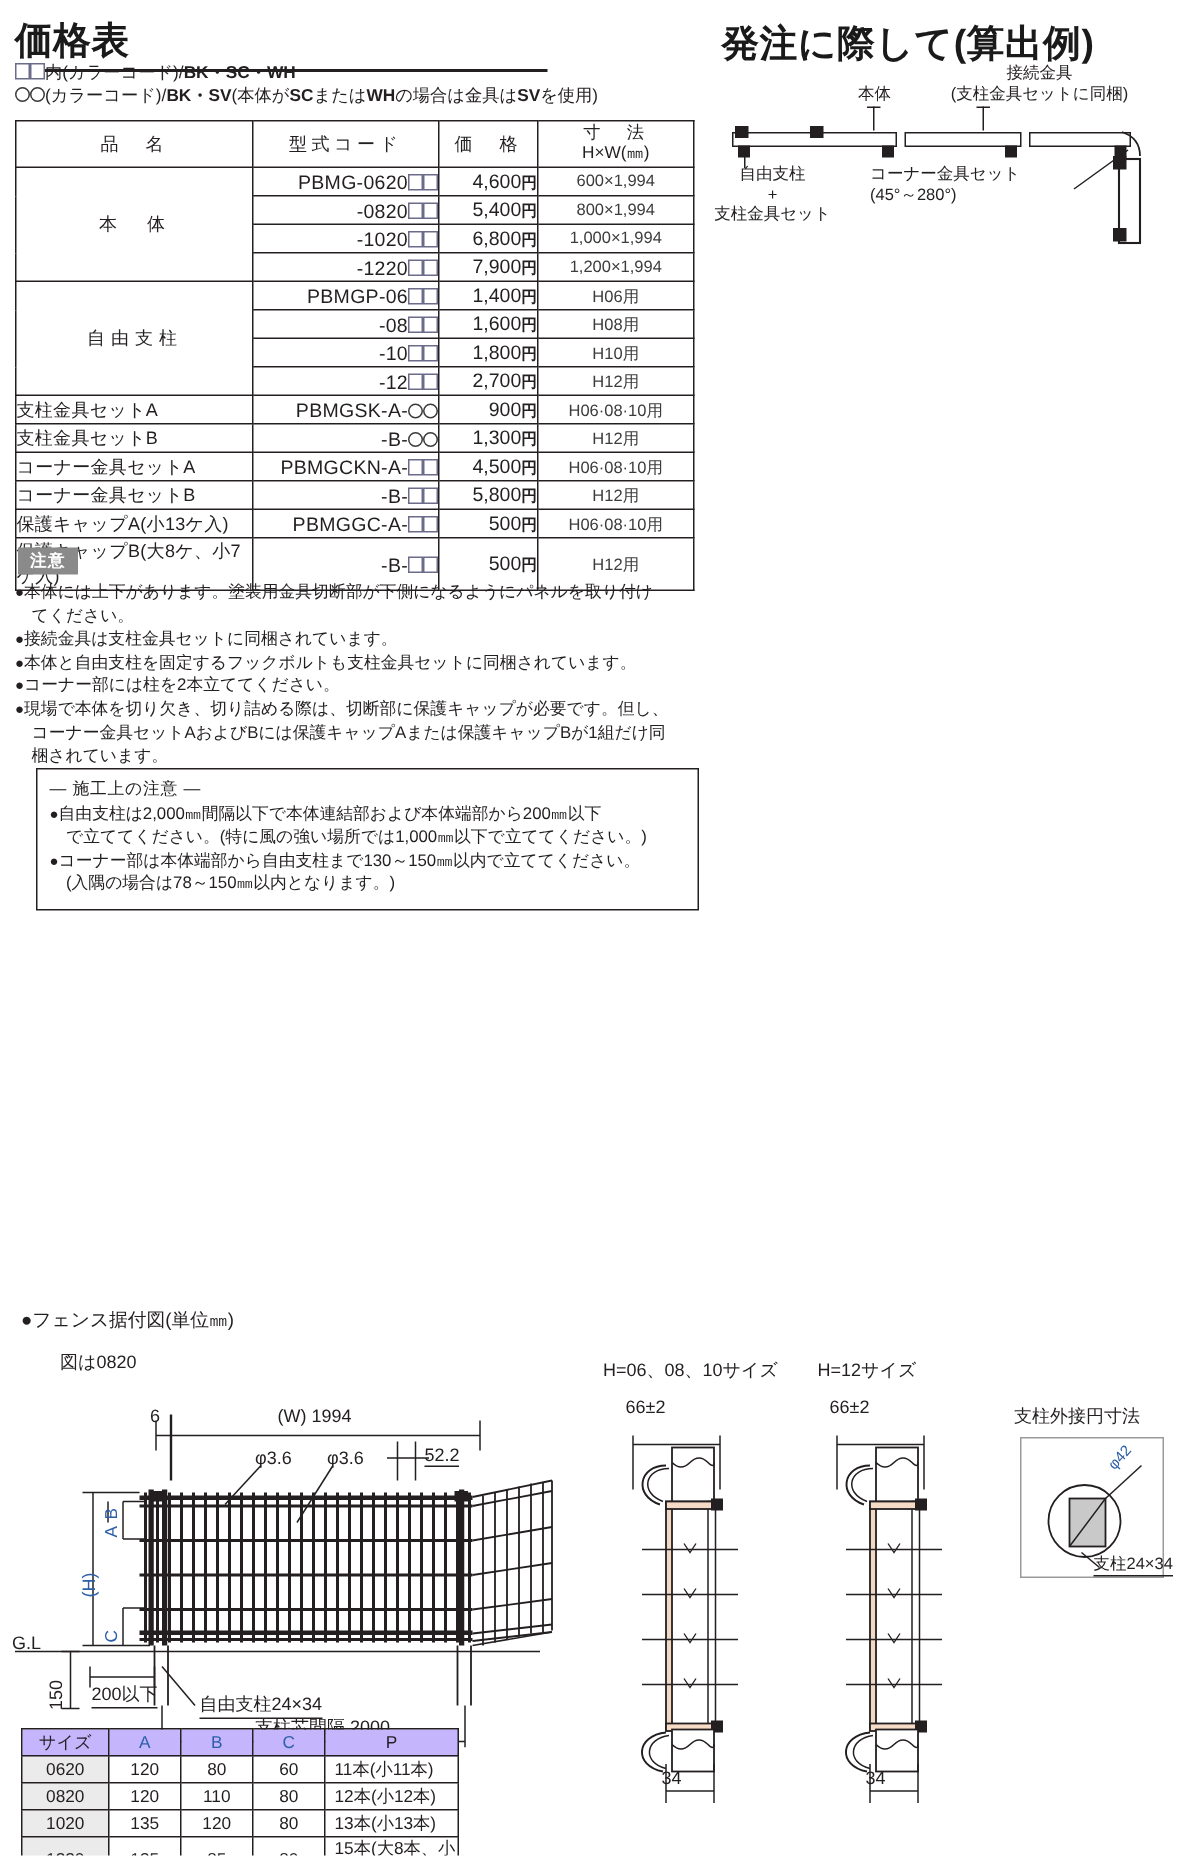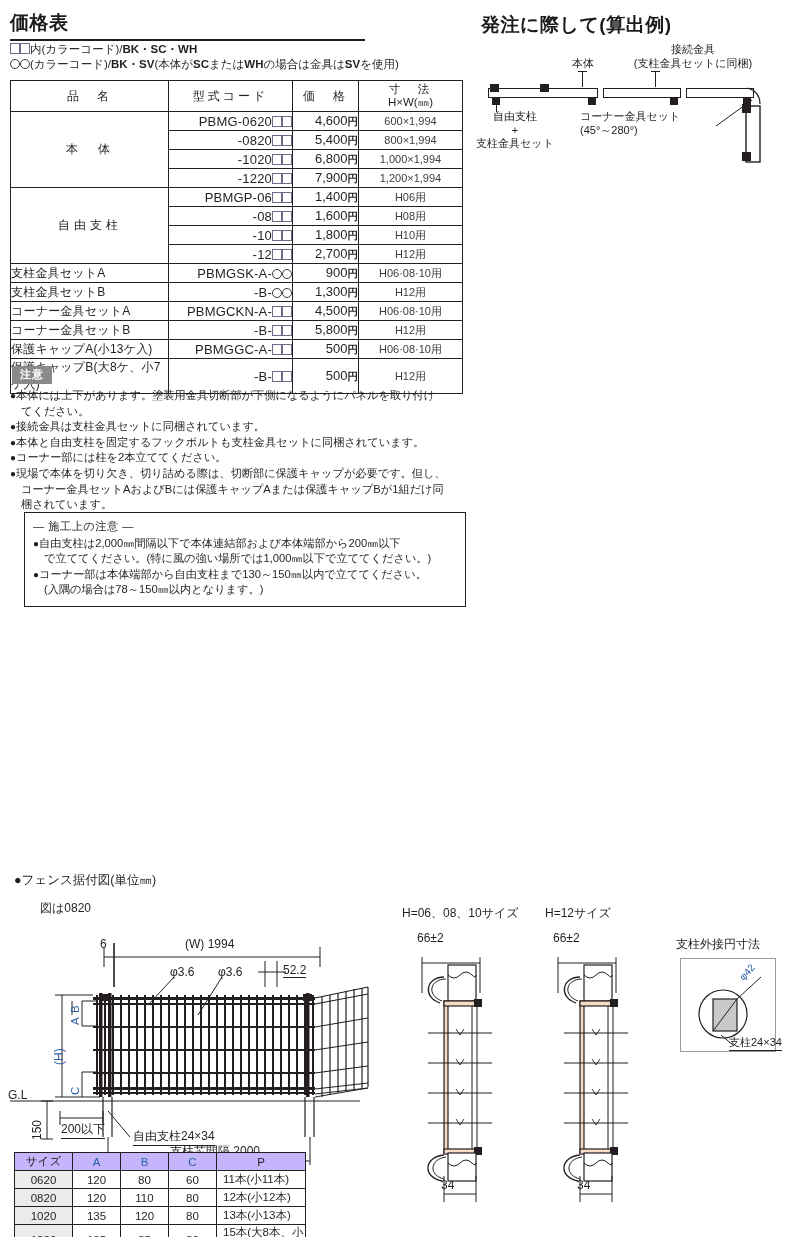--- a/index.html
+++ b/index.html
@@ -12,21 +12,21 @@
     height: 1237px;
     position: relative;
     font-family: "Liberation Sans", "DejaVu Sans", sans-serif;
     color: #231f20;
     overflow: hidden;
   }
   .abs { position: absolute; }
 
   
   .sec-title {
-    font-size: 19px;
+    font-size: 25px;
     font-weight: bold;
     letter-spacing: 0.5px;
     color: #1a1a1a;
     white-space: nowrap;
   }
   .sec-title-underline {
     border-bottom: 2px solid #231f20;
     padding-bottom: 3px;
   }
 

